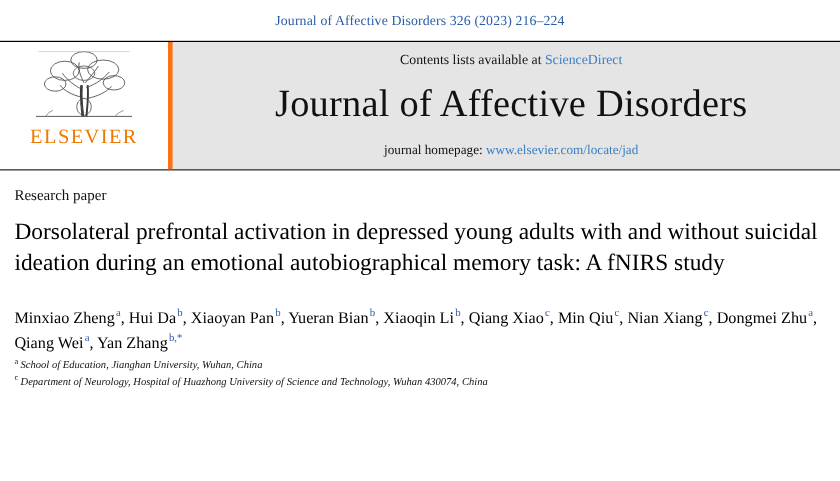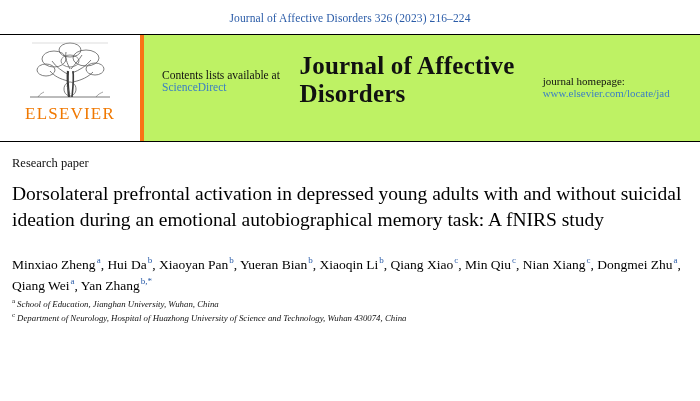--- a/index.html
+++ b/index.html
@@ -62,42 +62,43 @@
     font-family: "Liberation Serif", serif;
     font-size: 17px;
     letter-spacing: 1.2px;
     color: #f07800;
     font-weight: 400;
     line-height: 1;
     margin-top: -2px;
   }
   .journal-cell {
     flex: 1;
-    background: #bef264;
+    background: #e5e5e5;
     display: flex;
+    flex-direction: column;
     align-items: center;
     justify-content: center;
     box-sizing: border-box;
-    padding: 4px 0 6px 18px;
+    padding: 4px 0 6px 8px;
   }
   .contents-line {
     font-size: 11.5px;
     color: #111;
     margin-bottom: 12px;
   }
   .contents-line a {
     color: #3b7fc4;
     text-decoration: none;
   }
   .journal-title {
-    font-size: 25px;
+    font-size: 32px;
     color: #111;
     letter-spacing: 0.2px;
     margin-bottom: 14px;
-    font-weight: 700;
+    font-weight: 400;
   }
   .homepage-line {
     font-size: 11px;
     color: #111;
   }
   .homepage-line a {
     color: #3b7fc4;
     text-decoration: none;
   }
 

